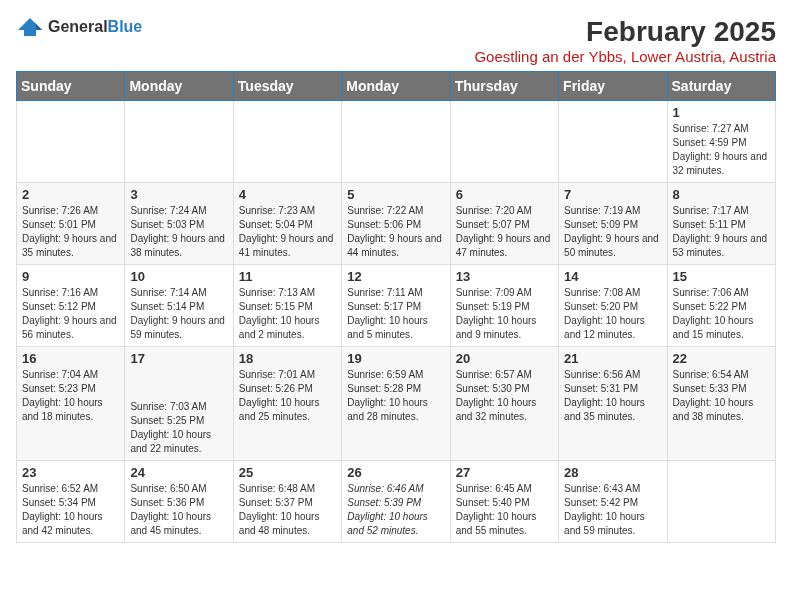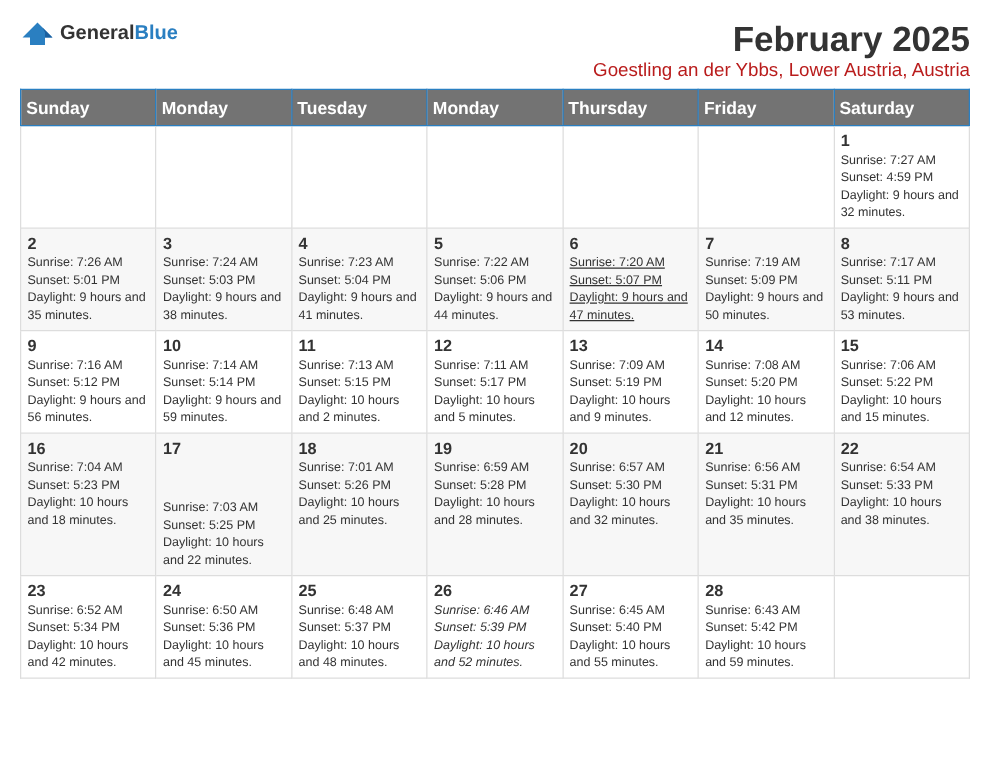--- a/index.html
+++ b/index.html
@@ -148,21 +148,21 @@
 Daylight: 9 hours and 41 minutes.</div>
         </td>
         <td>
           <span class="day-num">5</span>
           <div class="day-info" style="white-space: pre-line;">Sunrise: 7:22 AM
 Sunset: 5:06 PM
 Daylight: 9 hours and 44 minutes.</div>
         </td>
         <td>
           <span class="day-num">6</span>
-          <div class="day-info" style="white-space: pre-line; text-decoration: underline;">Sunrise: 7:20 AM
+          <div class="day-info" style="white-space: pre-line;">Sunrise: 7:20 AM
 Sunset: 5:07 PM
 Daylight: 9 hours and 47 minutes.</div>
         </td>
         <td>
           <span class="day-num">7</span>
           <div class="day-info" style="white-space: pre-line;">Sunrise: 7:19 AM
 Sunset: 5:09 PM
 Daylight: 9 hours and 50 minutes.</div>
         </td>
         <td>

